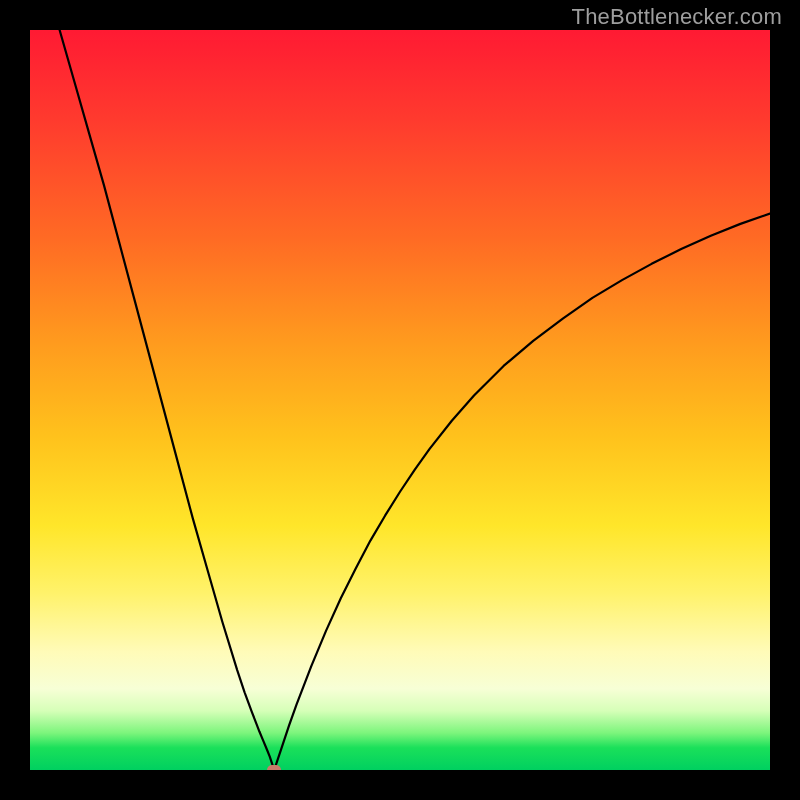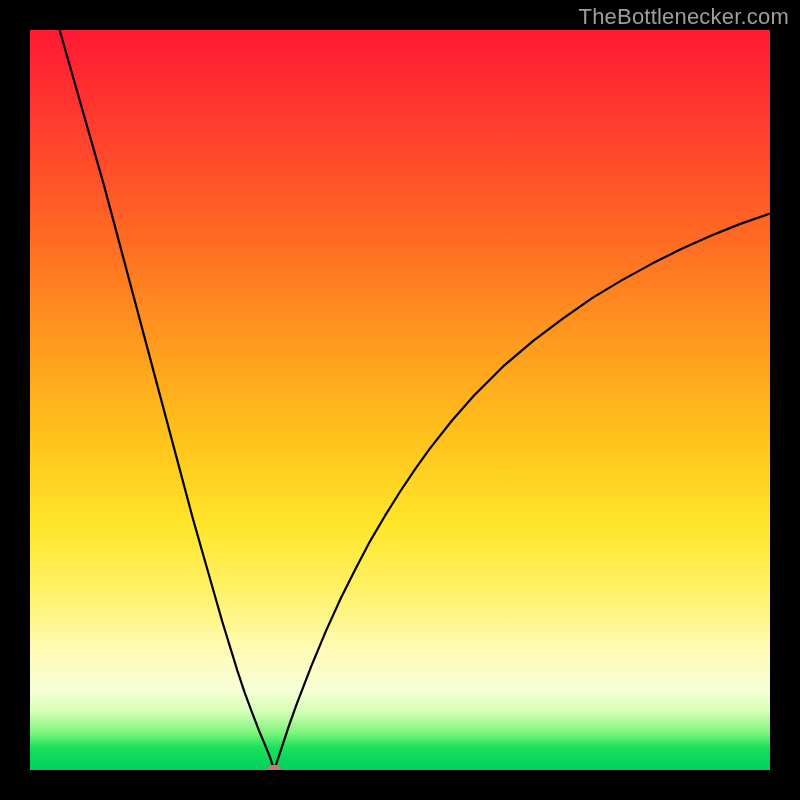--- a/index.html
+++ b/index.html
@@ -53,21 +53,21 @@
     position: absolute;
     width: 14px;
     height: 10px;
     background: #c97a6a;
     border-radius: 5px;
     transform: translate(-50%, -50%);
   }
   .watermark {
     position: absolute;
     top: 4px;
-    right: 11px;
+    right: 18px;
     color: #9e9e9e;
     font-size: 22px;
     letter-spacing: 0.2px;
     font-weight: 500;
     user-select: none;
   }
 </style>
 </head>
 <body>
 

